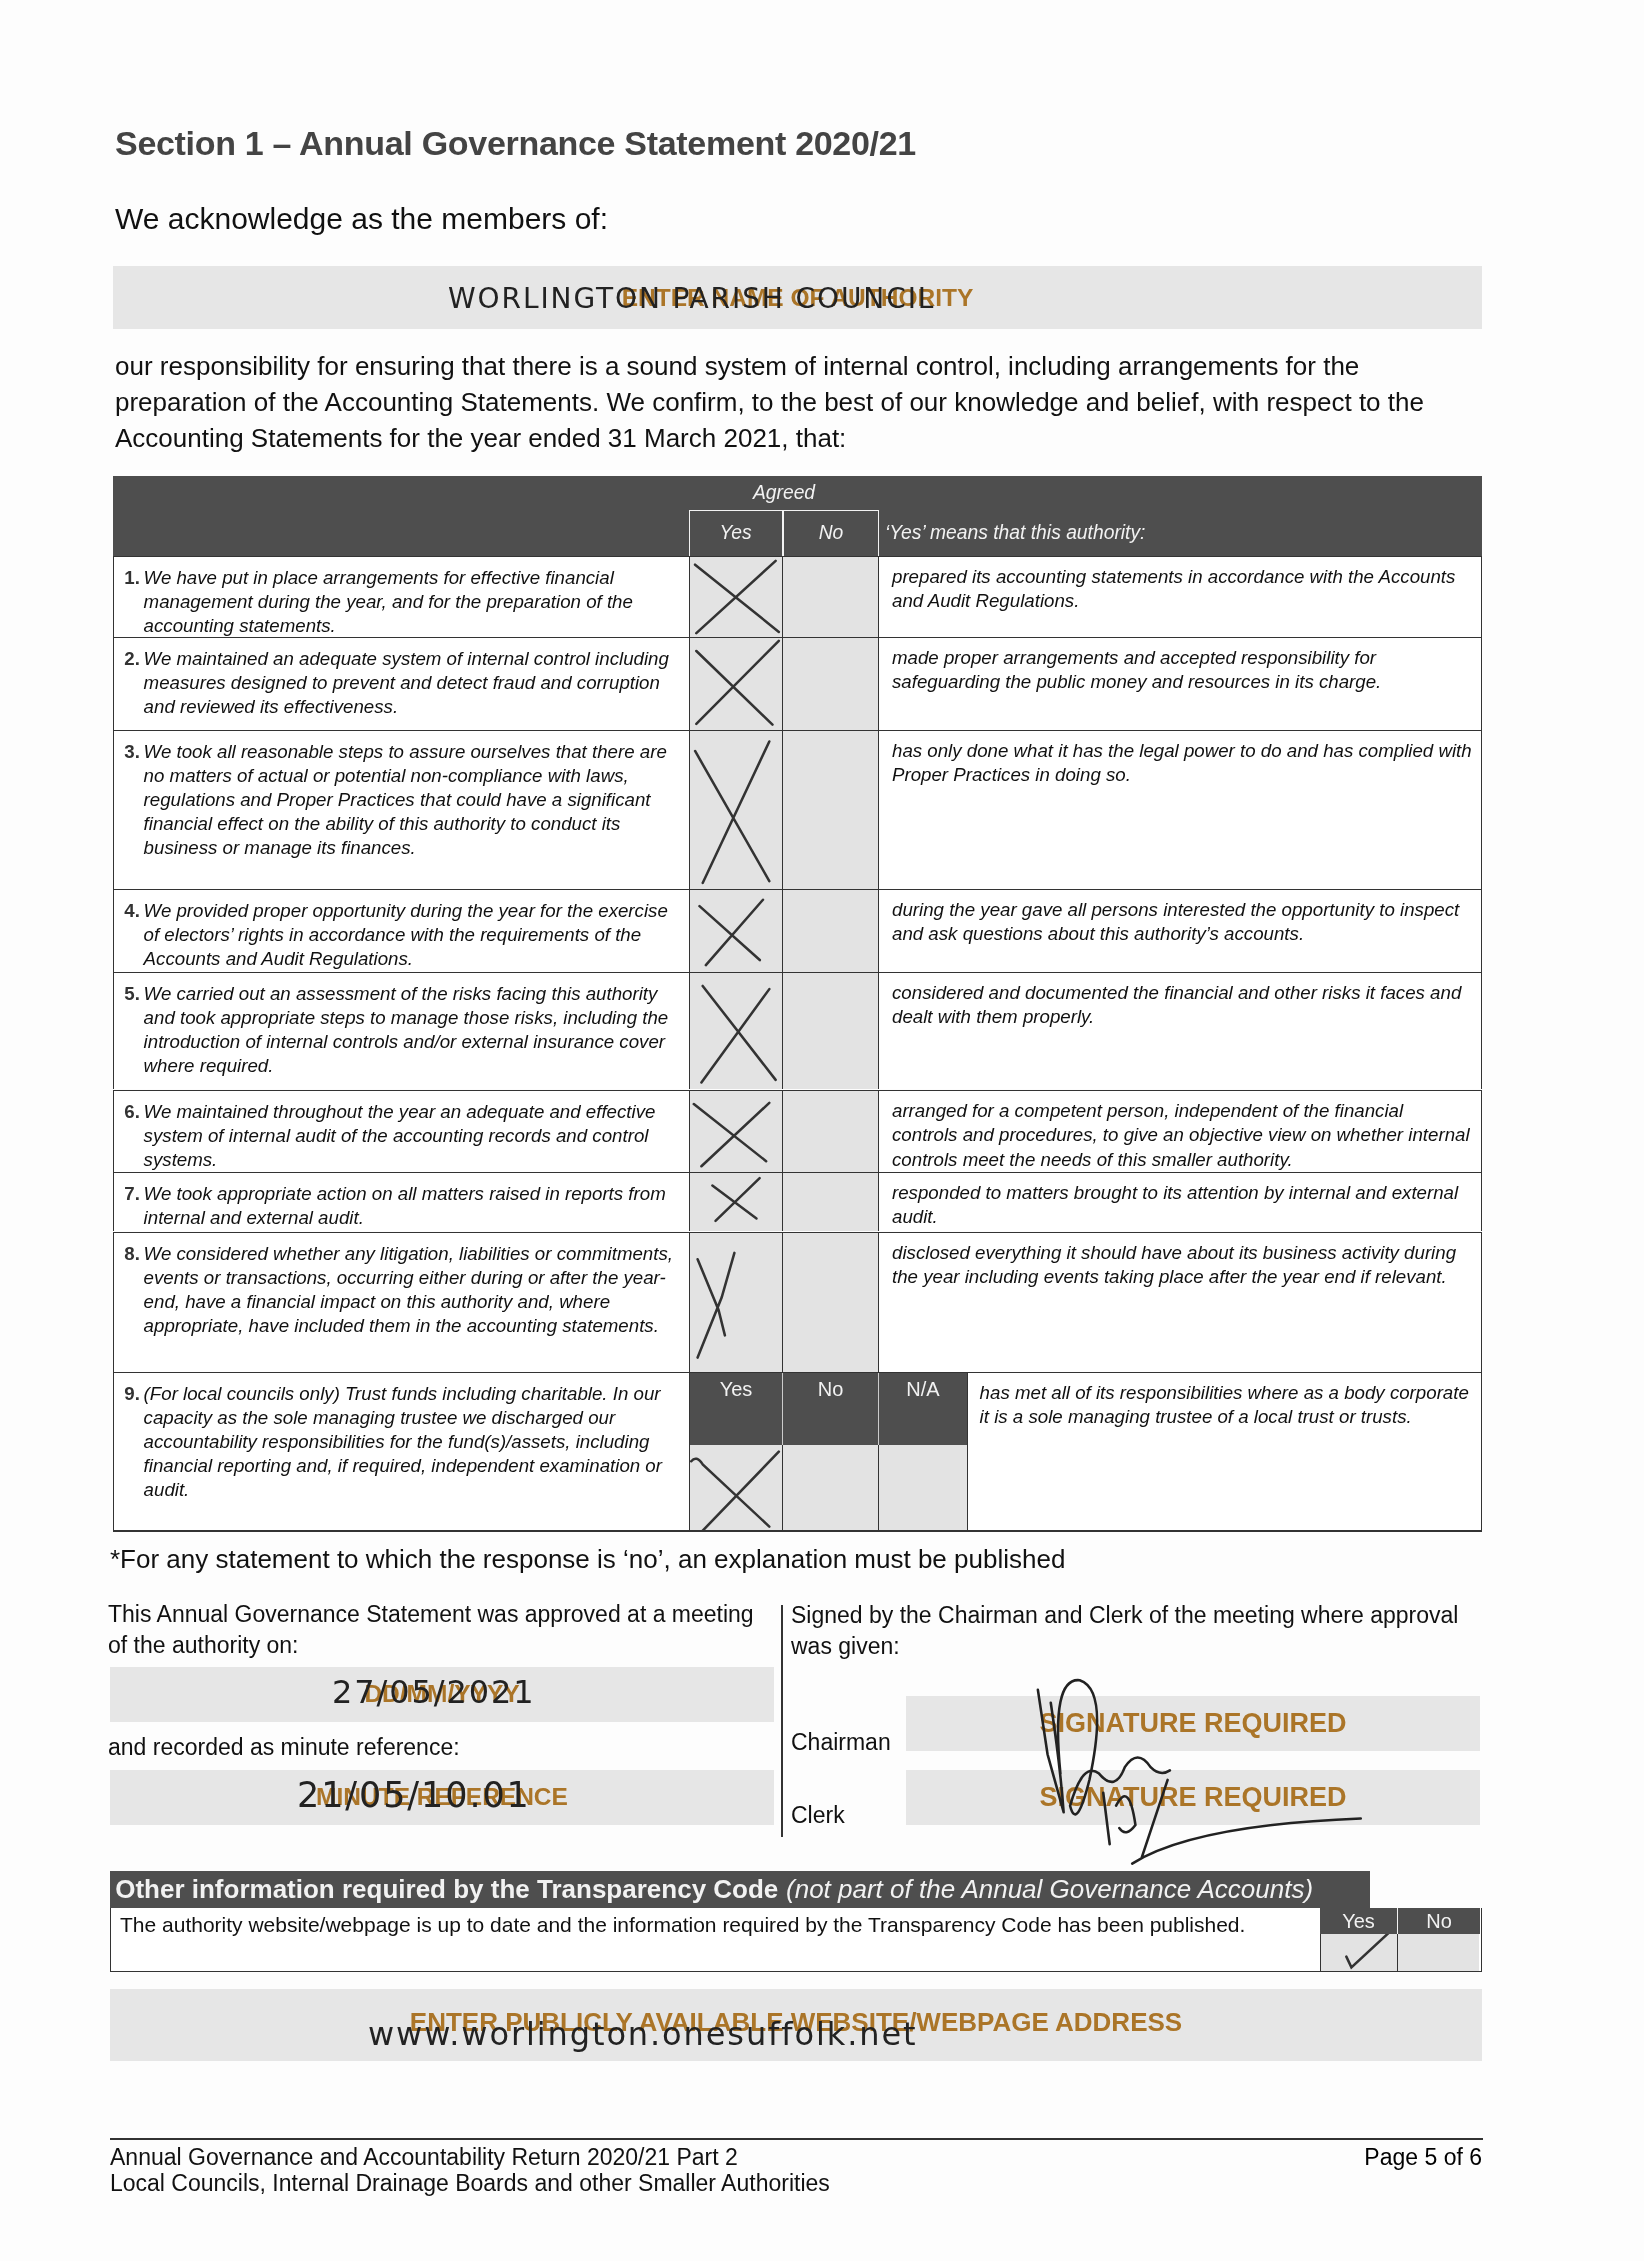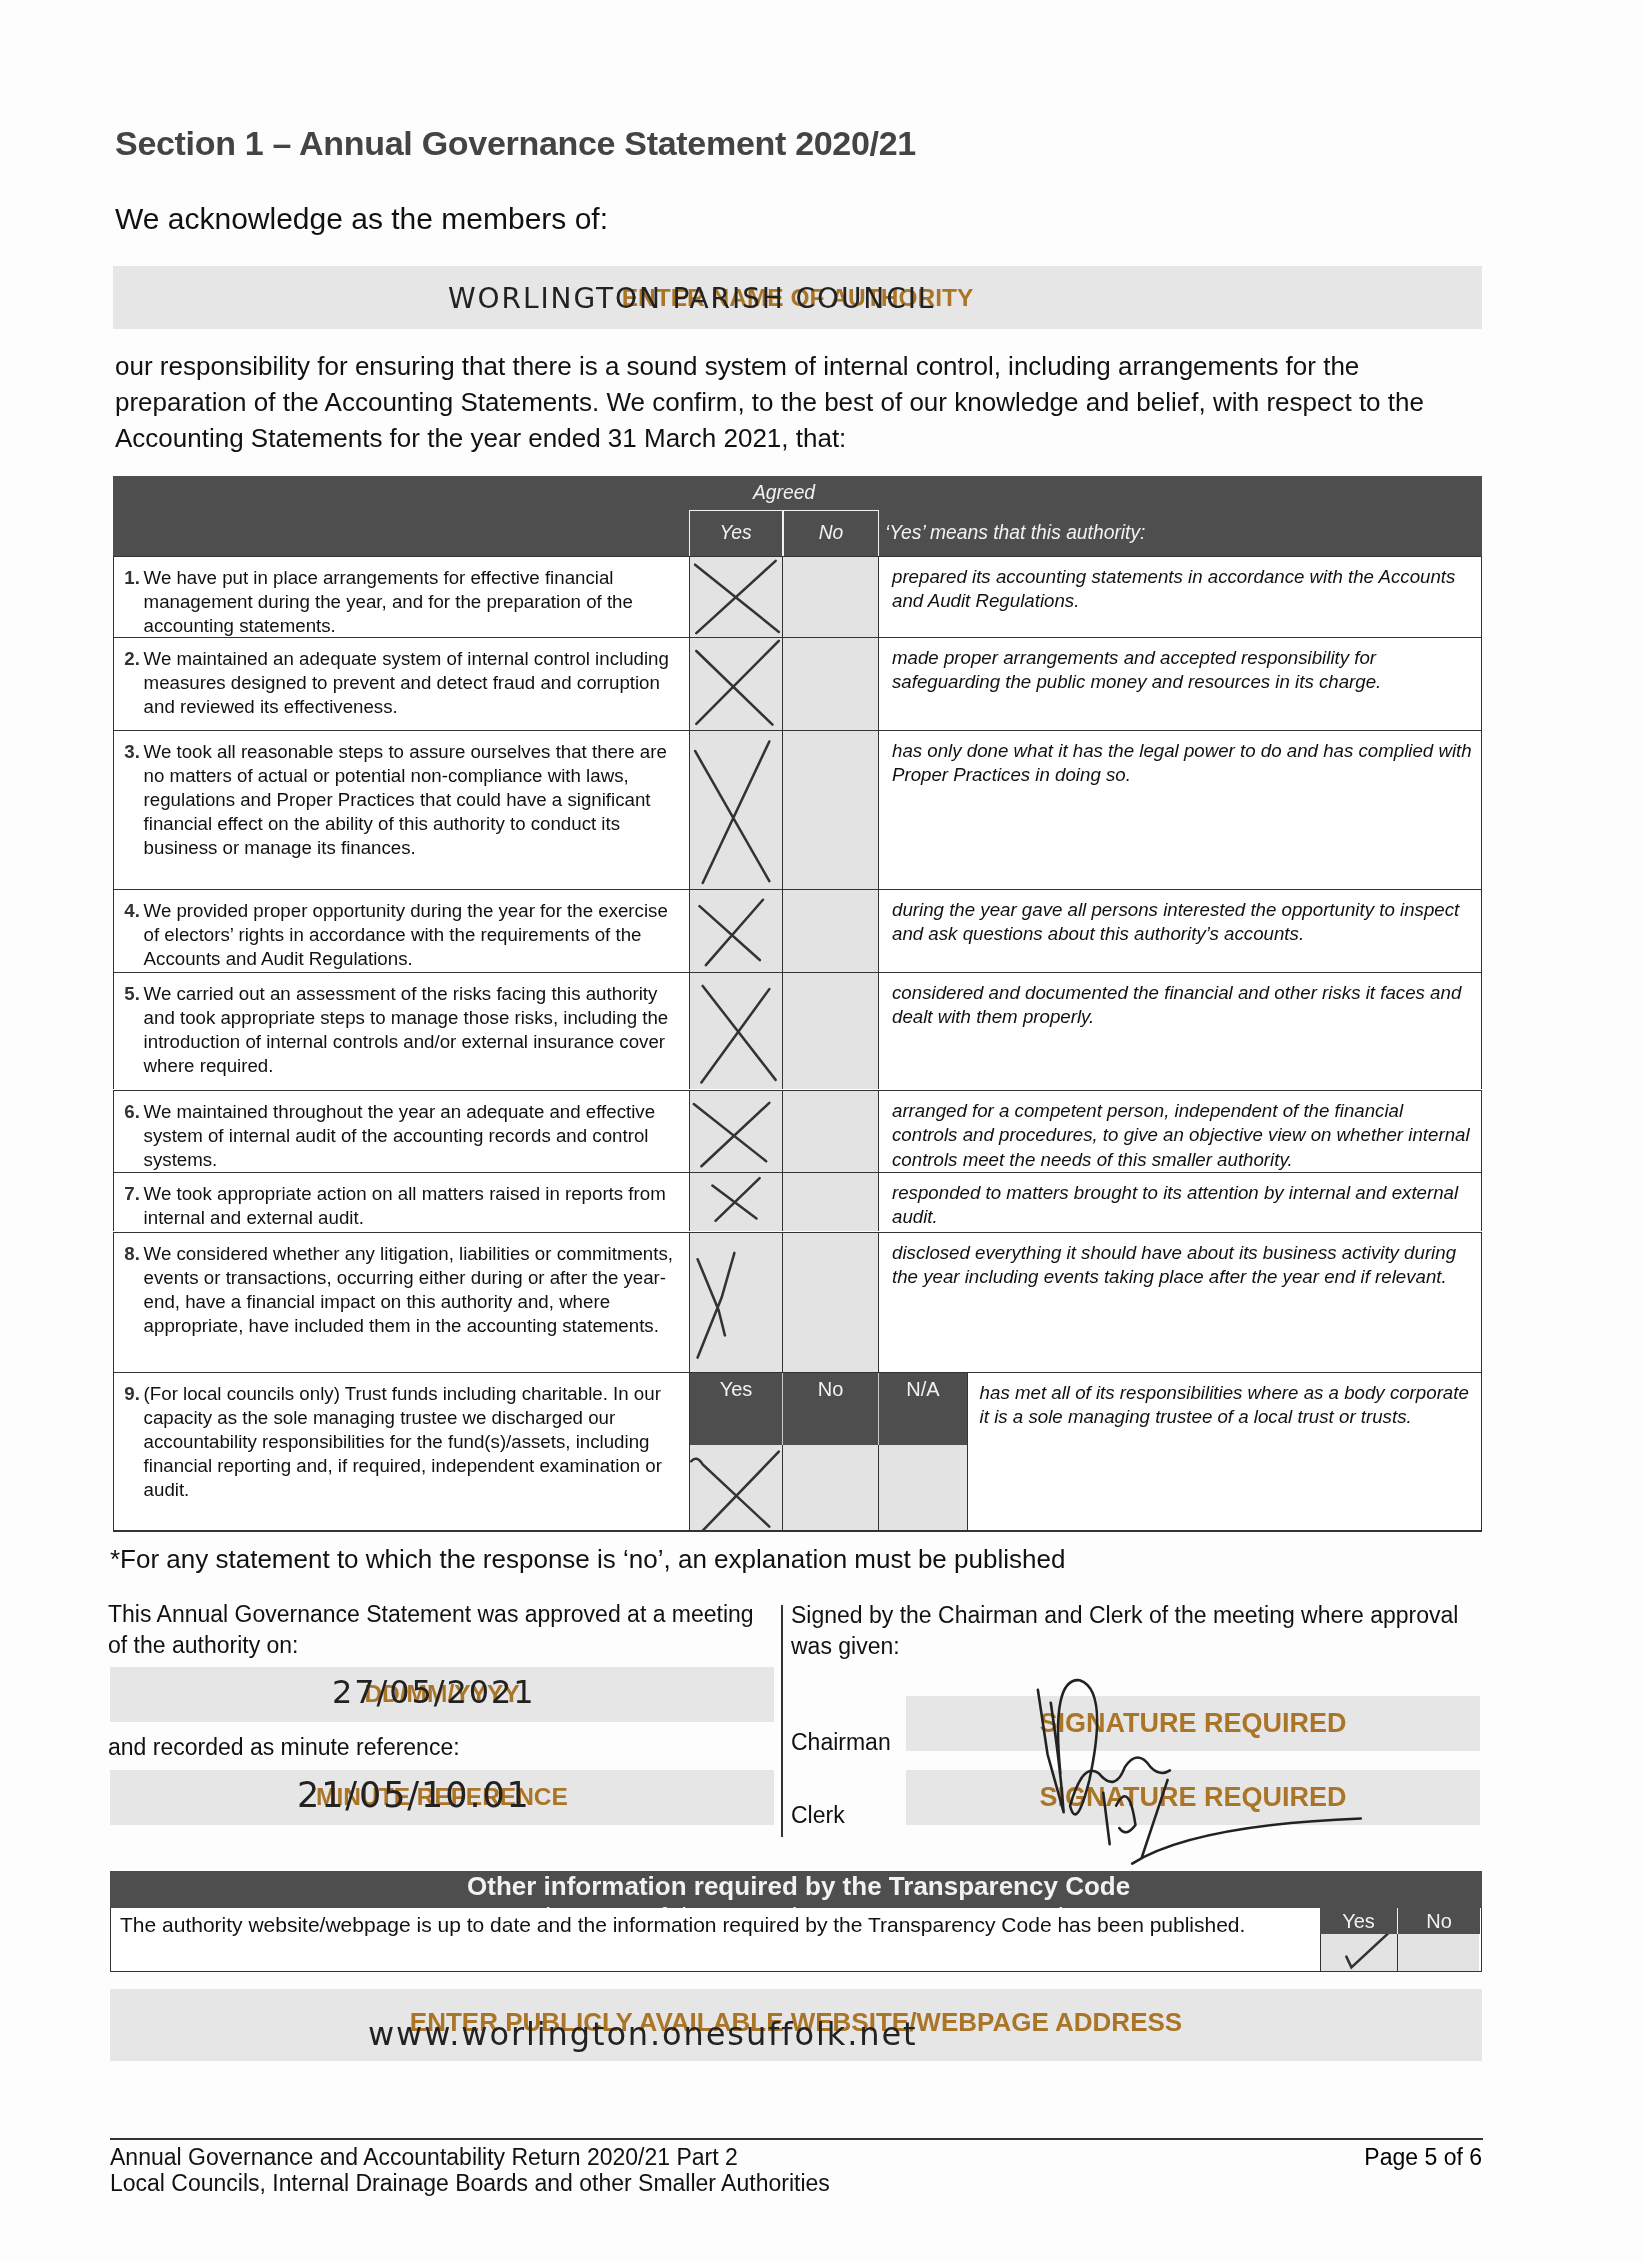--- a/index.html
+++ b/index.html
@@ -36,21 +36,21 @@
   .hdr-box { position: absolute; top: 34px; height: 46px; border: 1.9px solid #f2f2f2; border-bottom: none; box-sizing: border-box; }
   .hdr-cell { position: absolute; top: 34px; height: 46px; color: #f2f2f2; font-style: italic;
     font-size: 19.3px; display: flex; align-items: center; justify-content: center; }
   .hdr-means { position: absolute; left: 772px; top: 34px; height: 46px; color: #f2f2f2;
     font-style: italic; font-size: 19.3px; display: flex; align-items: center; }
   .row { position: absolute; left: 0; width: 1369px; border-top: 1.9px solid #333; box-sizing: border-box; }
   .row .q { position: absolute; left: 0; top: 0; bottom: 0; width: 576px; box-sizing: border-box;
     padding: 9px 6.4px 0 10.3px; font-size: 18.7px; line-height: 24px; background: #fff;
     border-left: 1.9px solid #333; }
   .row .q .num { font-weight: bold; color: #333; display: inline-block; width: 19.3px; }
-  .row .q .qt { display: block; margin-left: 19.3px; margin-top: -24px; }
+  .row .q .qt { display: block; margin-left: 19.3px; margin-top: -24px; font-style: italic; }
   .row .yes, .row .no { position: absolute; top: 0; bottom: 0; background: #e3e3e3;
     border-left: 1.9px solid #333; box-sizing: border-box; }
   .row .yes { left: 576px; width: 93px; }
   .row .no { left: 669px; width: 96px; }
   .row .means { position: absolute; left: 765px; top: 0; bottom: 0; right: 0; background: #fff;
     border-left: 1.9px solid #333; border-right: 1.9px solid #333; box-sizing: border-box;
     padding: 7.7px 9px 0 13px; font-size: 18.7px; line-height: 24.5px; font-style: italic; }
   .mark { position: absolute; left: 0; top: 0; width: 100%; height: 100%; }
   .mark svg { width: 100%; height: 100%; display: block; }
   .tbl-bottom { position: absolute; left: 0; top: 1054px; width: 1369px; height: 1.9px; background: #333; }
@@ -70,22 +70,22 @@
   .vdiv { left: 781px; top: 1605px; width: 1.9px; height: 232px; background: #333; }
   .signed-text { left: 791px; top: 1600px; width: 683px; font-size: 23px; line-height: 31px; color: #111; }
   .date-band { left: 110px; top: 1667px; width: 664px; height: 55px; }
   .min-band { left: 110px; top: 1770px; width: 664px; height: 55px; }
   .recorded { left: 108px; top: 1734px; font-size: 23px; color: #111; }
   .chair-lbl { left: 791px; top: 1729px; font-size: 23px; color: #111; }
   .clerk-lbl { left: 791px; top: 1802px; font-size: 23px; color: #111; }
   .sig-band1 { left: 906px; top: 1696px; width: 574px; height: 55px; }
   .sig-band2 { left: 906px; top: 1770px; width: 574px; height: 55px; }
 
-  .tc-hdr { left: 110px; top: 1871px; width: 1372px; height: 37px; background: #4e4e4e; color: #f2f2f2;
-    font-size: 26px; display: flex; align-items: center; padding-left: 5.2px; box-sizing: border-box; white-space: nowrap; flex-direction: column; }
+  .tc-hdr { left: 110px; top: 1871px; width: 1260px; height: 37px; background: #4e4e4e; color: #f2f2f2;
+    font-size: 26px; display: flex; align-items: center; padding-left: 5.2px; box-sizing: border-box; white-space: nowrap; }
   .tc-hdr .b { font-weight: bold; }
   .tc-hdr .i { font-style: italic; margin-left: 7.7px; }
   .tc-row { left: 110px; top: 1908px; width: 1372px; height: 64px; border: 1.9px solid #333; border-top: none; box-sizing: border-box; background: #fff; }
   .tc-text { position: absolute; left: 9px; top: 3.9px; width: 1186px; font-size: 21px; line-height: 26.4px; color: #111; }
   .tc-yesno-hdr { position: absolute; top: 0; height: 26px; background: #4e4e4e; color: #f2f2f2; font-size: 20px;
     display: flex; align-items: center; justify-content: center; }
   .tc-box { position: absolute; top: 26px; bottom: 0; background: #e3e3e3; border-left: 1.9px solid #333; box-sizing: border-box; }
 
   .web-band { left: 110px; top: 1989px; width: 1372px; height: 72px; }
 

